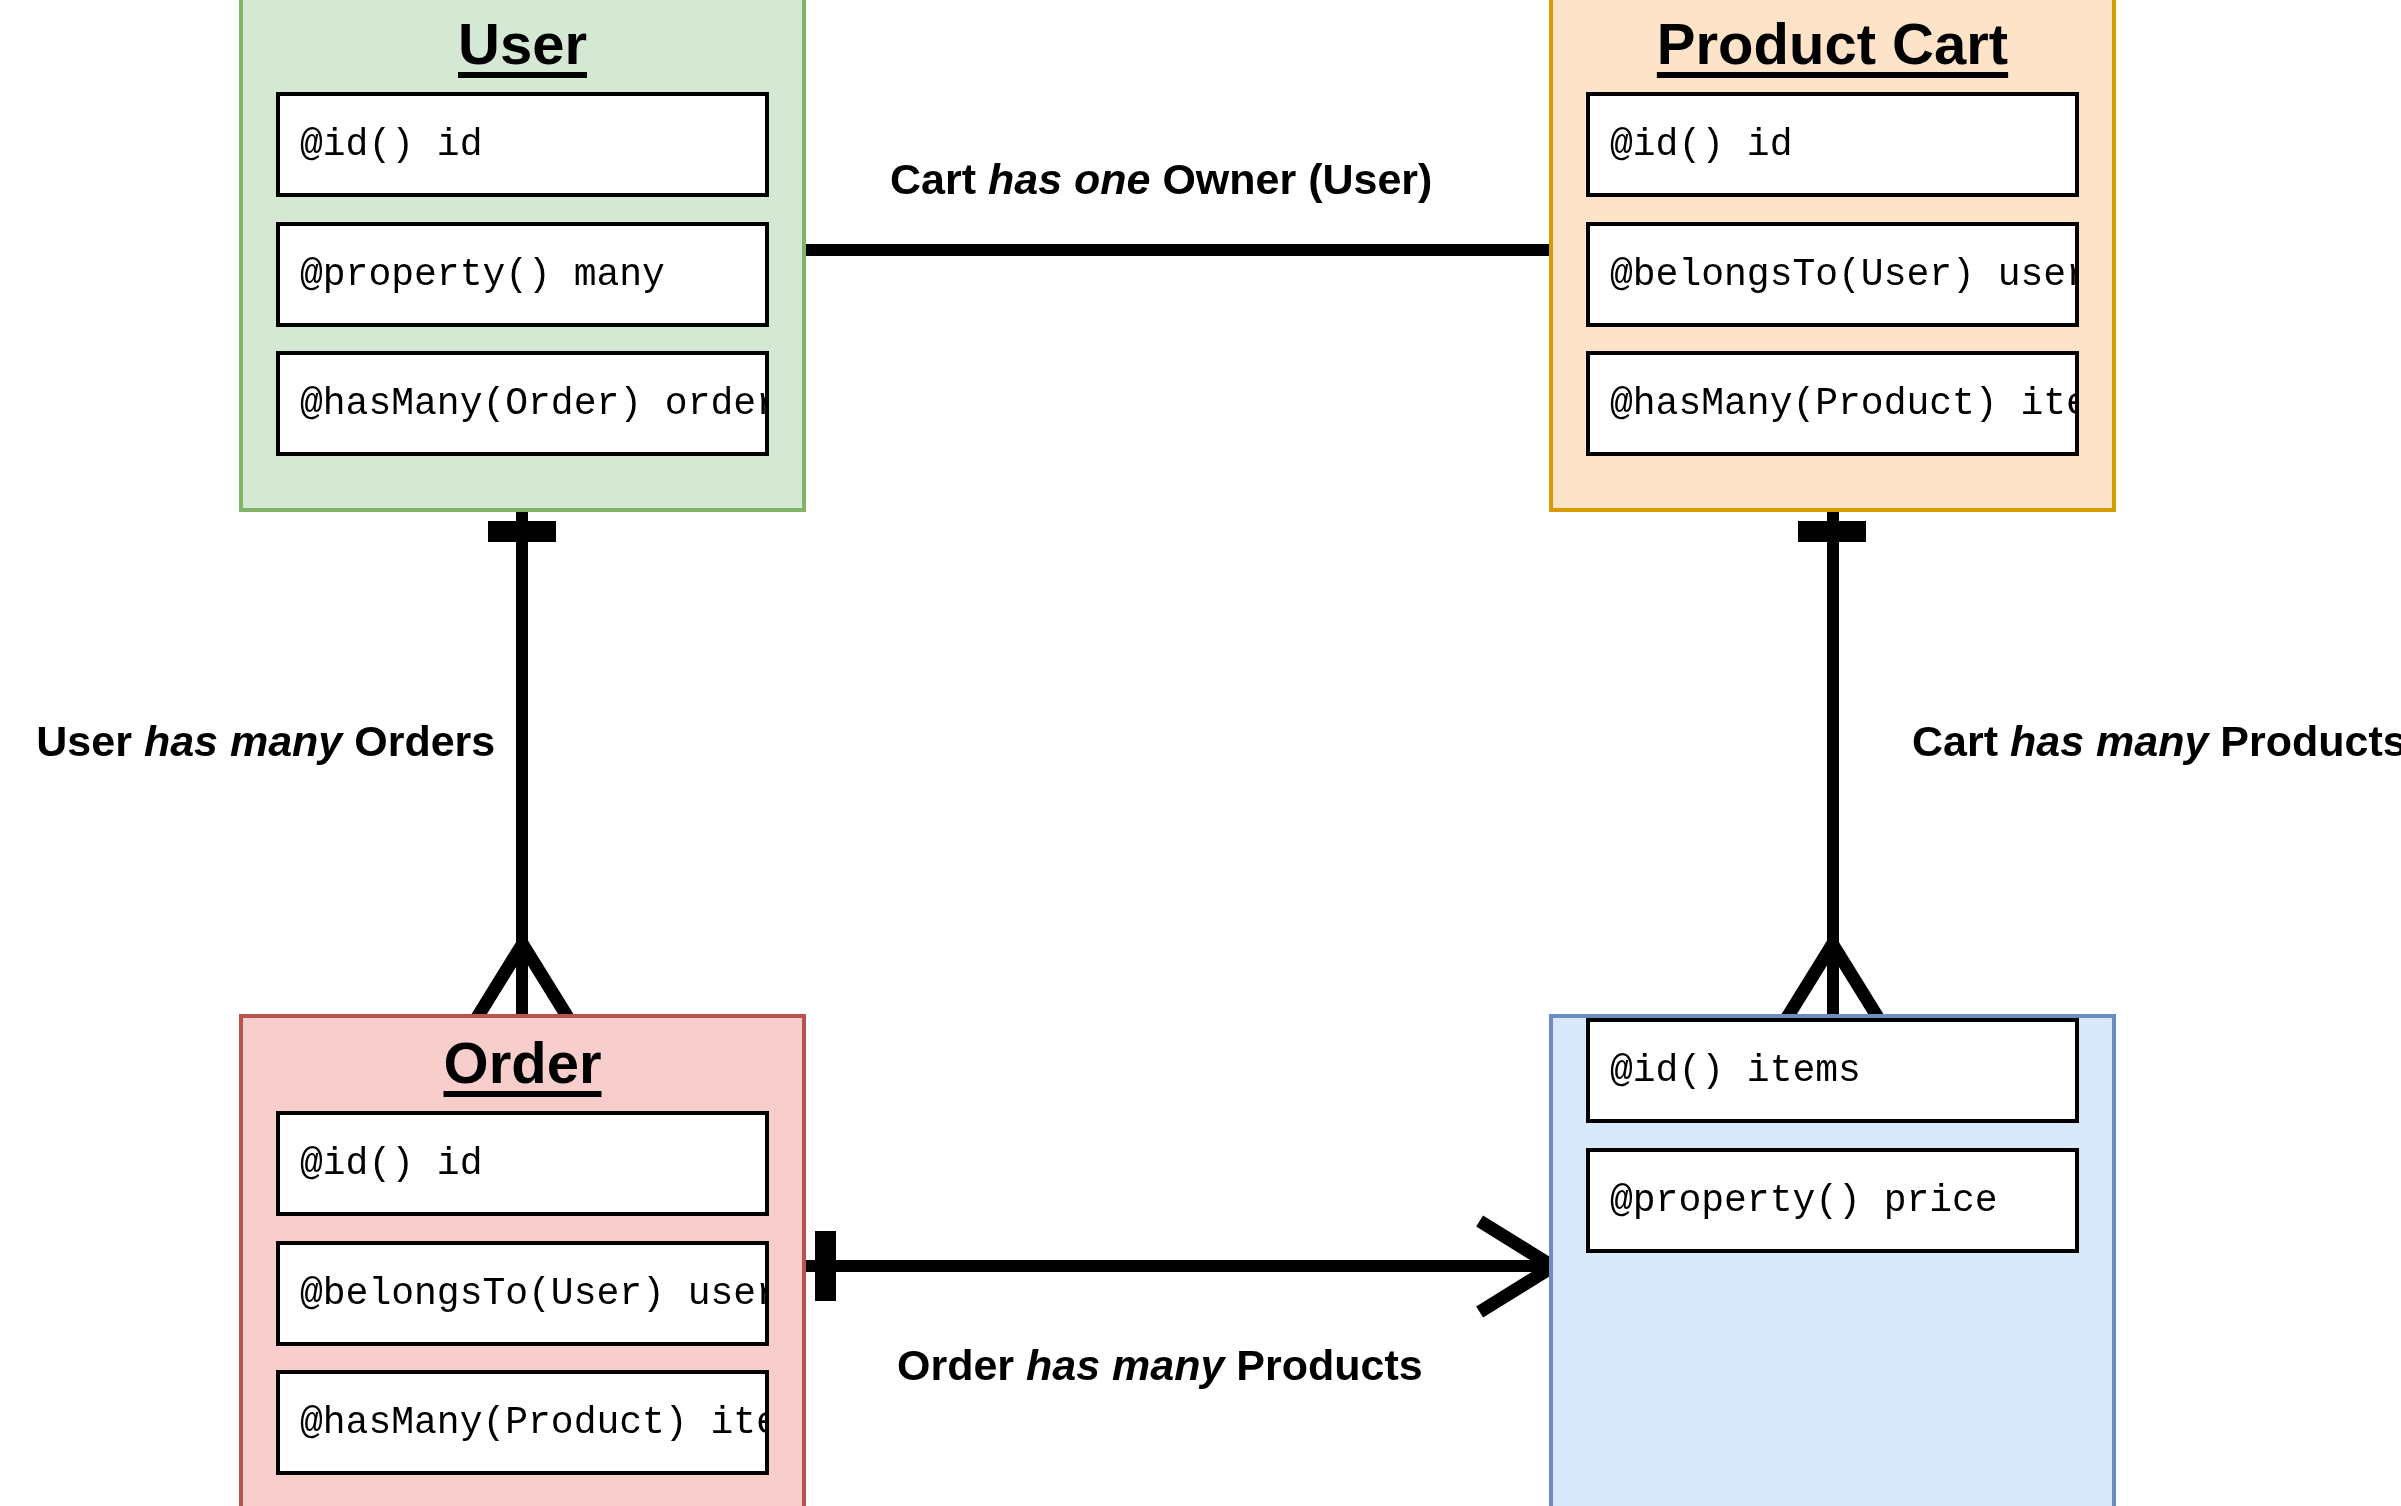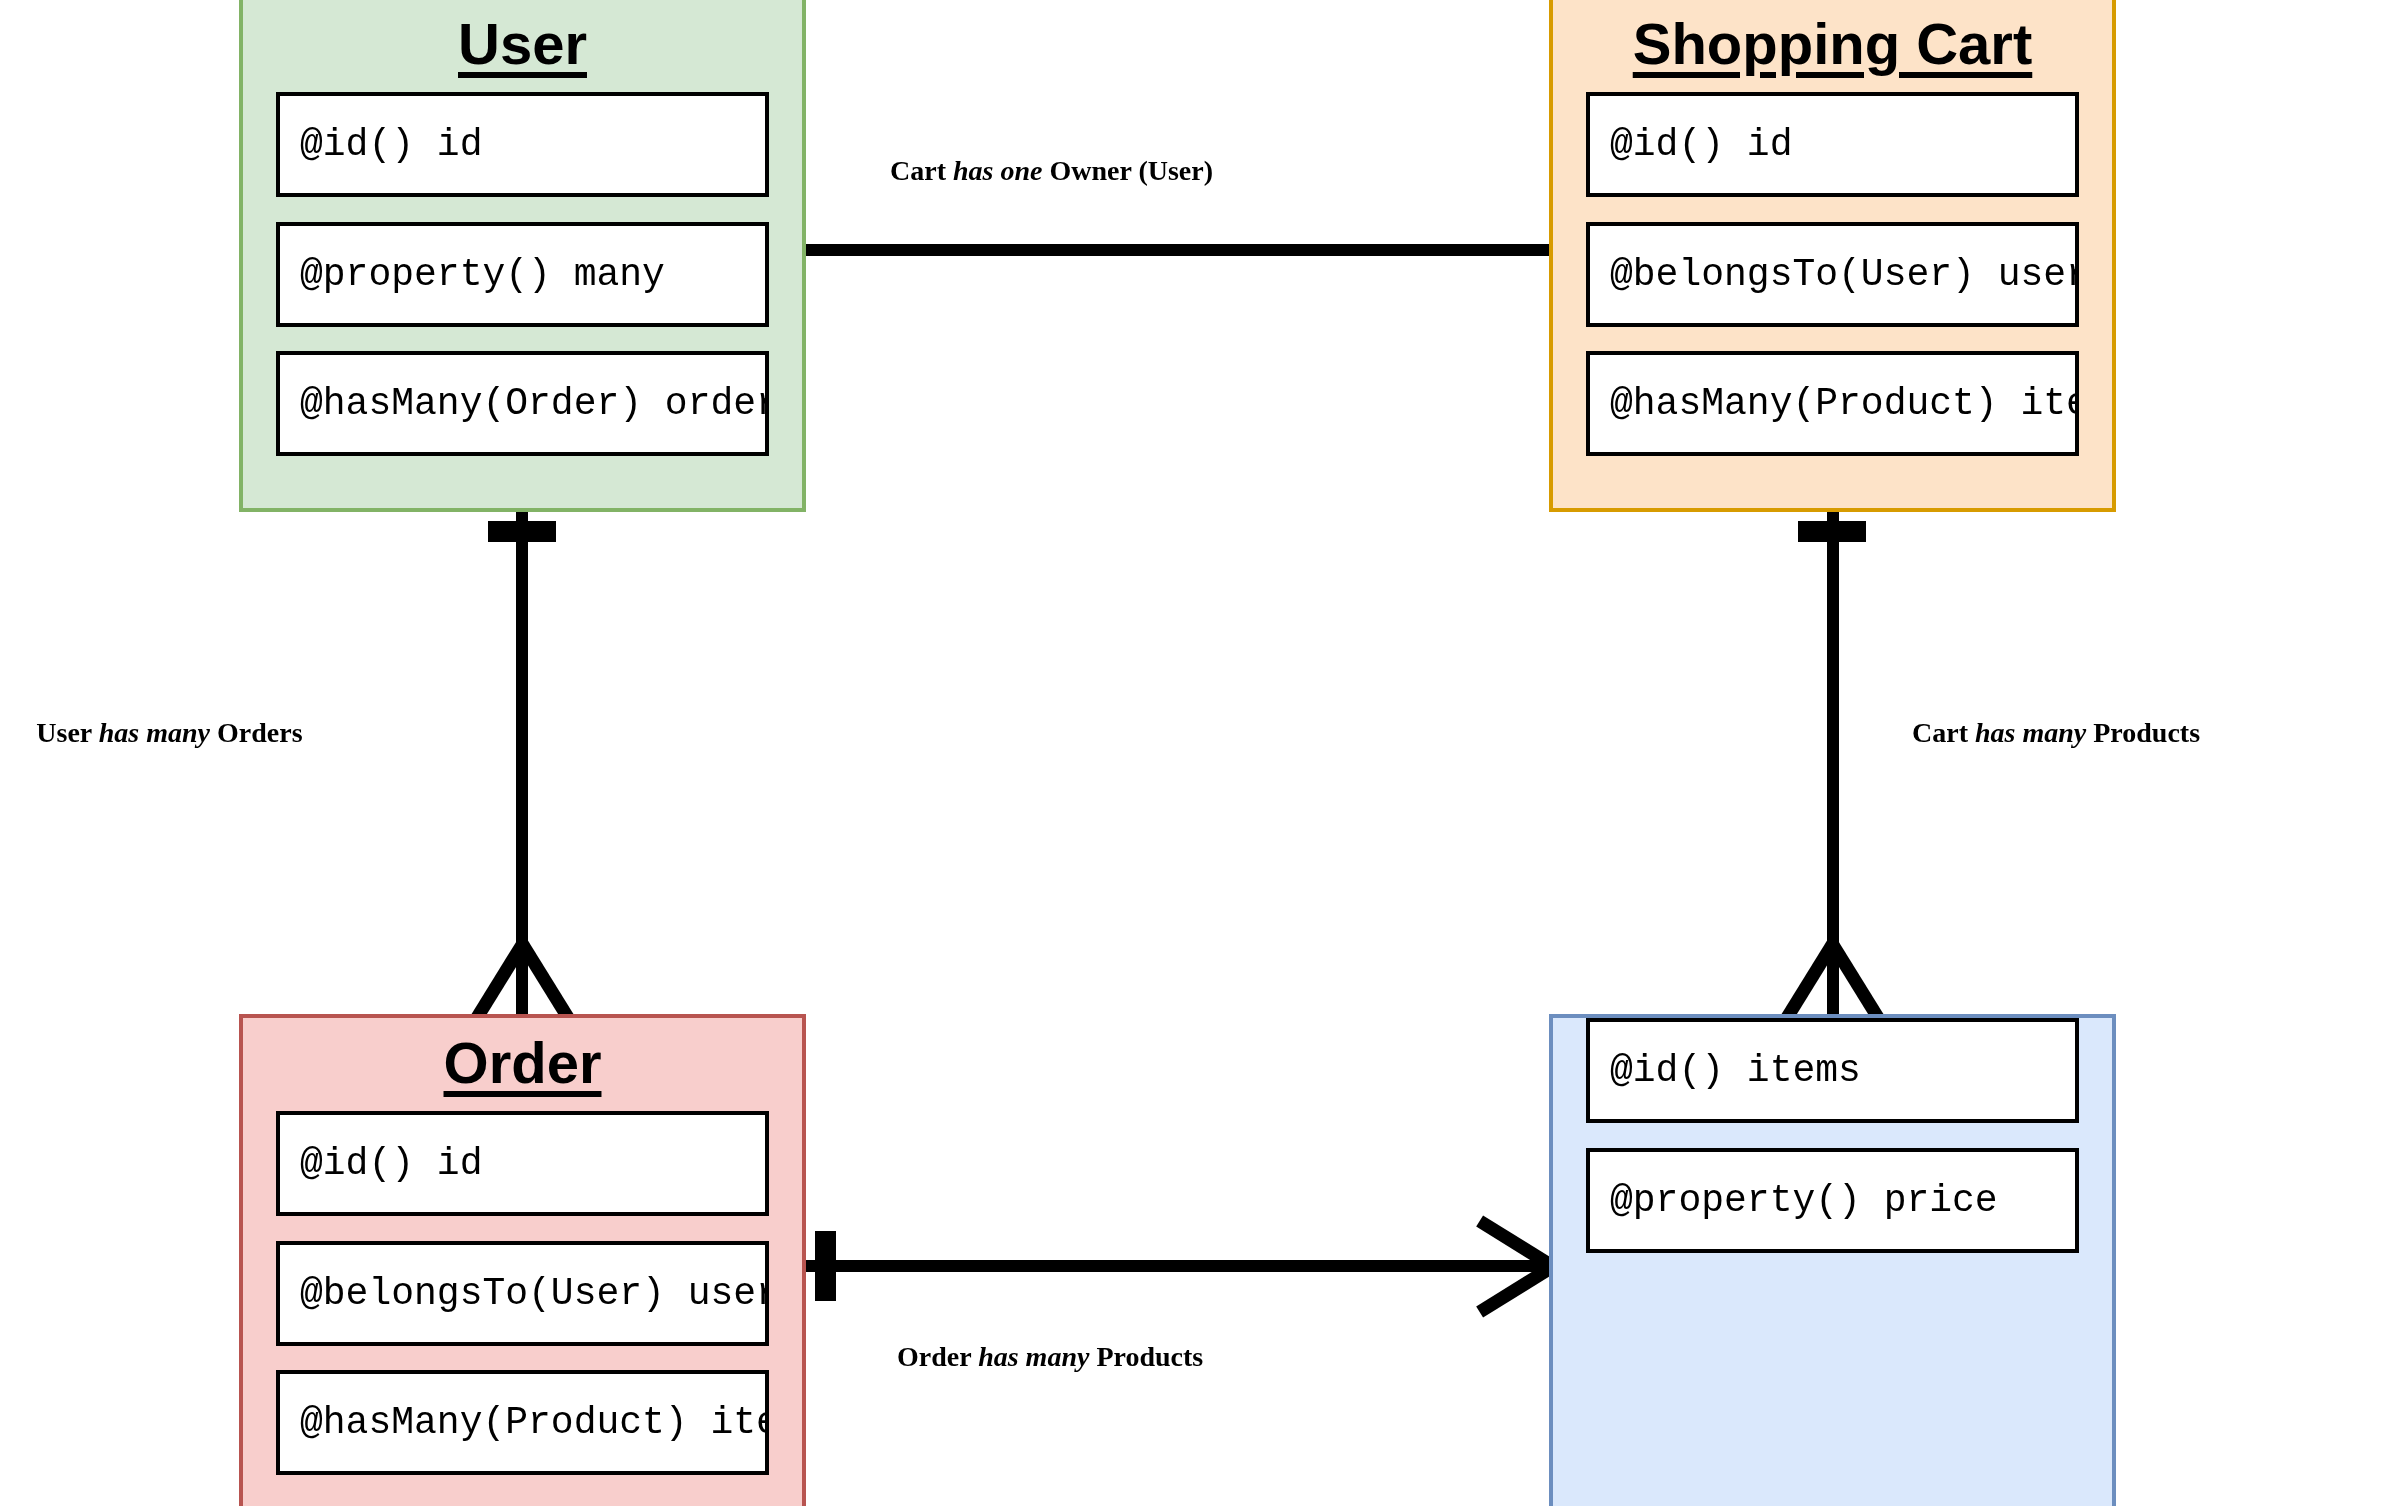--- a/index.html
+++ b/index.html
@@ -80,23 +80,23 @@
   }
   .crow {
     position: absolute;
     z-index: 4;
     overflow: visible;
   }
 
   
   .edge-label {
     position: absolute;
-    font-family: Liberation Serif, serif;
+    font-family: Liberation Sans, sans-serif;
     font-weight: bold;
-    font-size: 28px;
+    font-size: 43px;
     color: #000000;
     white-space: nowrap;
     z-index: 6;
     line-height: 1.1;
   }
   .edge-label .em {
     font-style: italic;
     font-weight: bold;
   }
 </style>
@@ -131,21 +131,21 @@
   <div class="entity" style="left:239px; top:-5.3px; width:567px; height:517px; background:#d5e8d4; border-color:#82b366;">
     <div class="entity-title">User</div>
     <div class="field-list">
       <div class="field">@id() id</div>
       <div class="field">@property() many</div>
       <div class="field">@hasMany(Order) orders</div>
     </div>
   </div>
 
   <div class="entity" style="left:1549px; top:-5.3px; width:567px; height:517px; background:#fde3c8; border-color:#d79b00;">
-    <div class="entity-title">Shopping Cart</div>
+    <div class="entity-title">Product Cart</div>
     <div class="field-list">
       <div class="field">@id() id</div>
       <div class="field">@belongsTo(User) userId</div>
       <div class="field">@hasMany(Product) items</div>
     </div>
   </div>
 
   <div class="entity" style="left:239px; top:1014px; width:567px; height:498px; background:#f8cecc; border-color:#b85450;">
     <div class="entity-title">Order</div>
     <div class="field-list">

